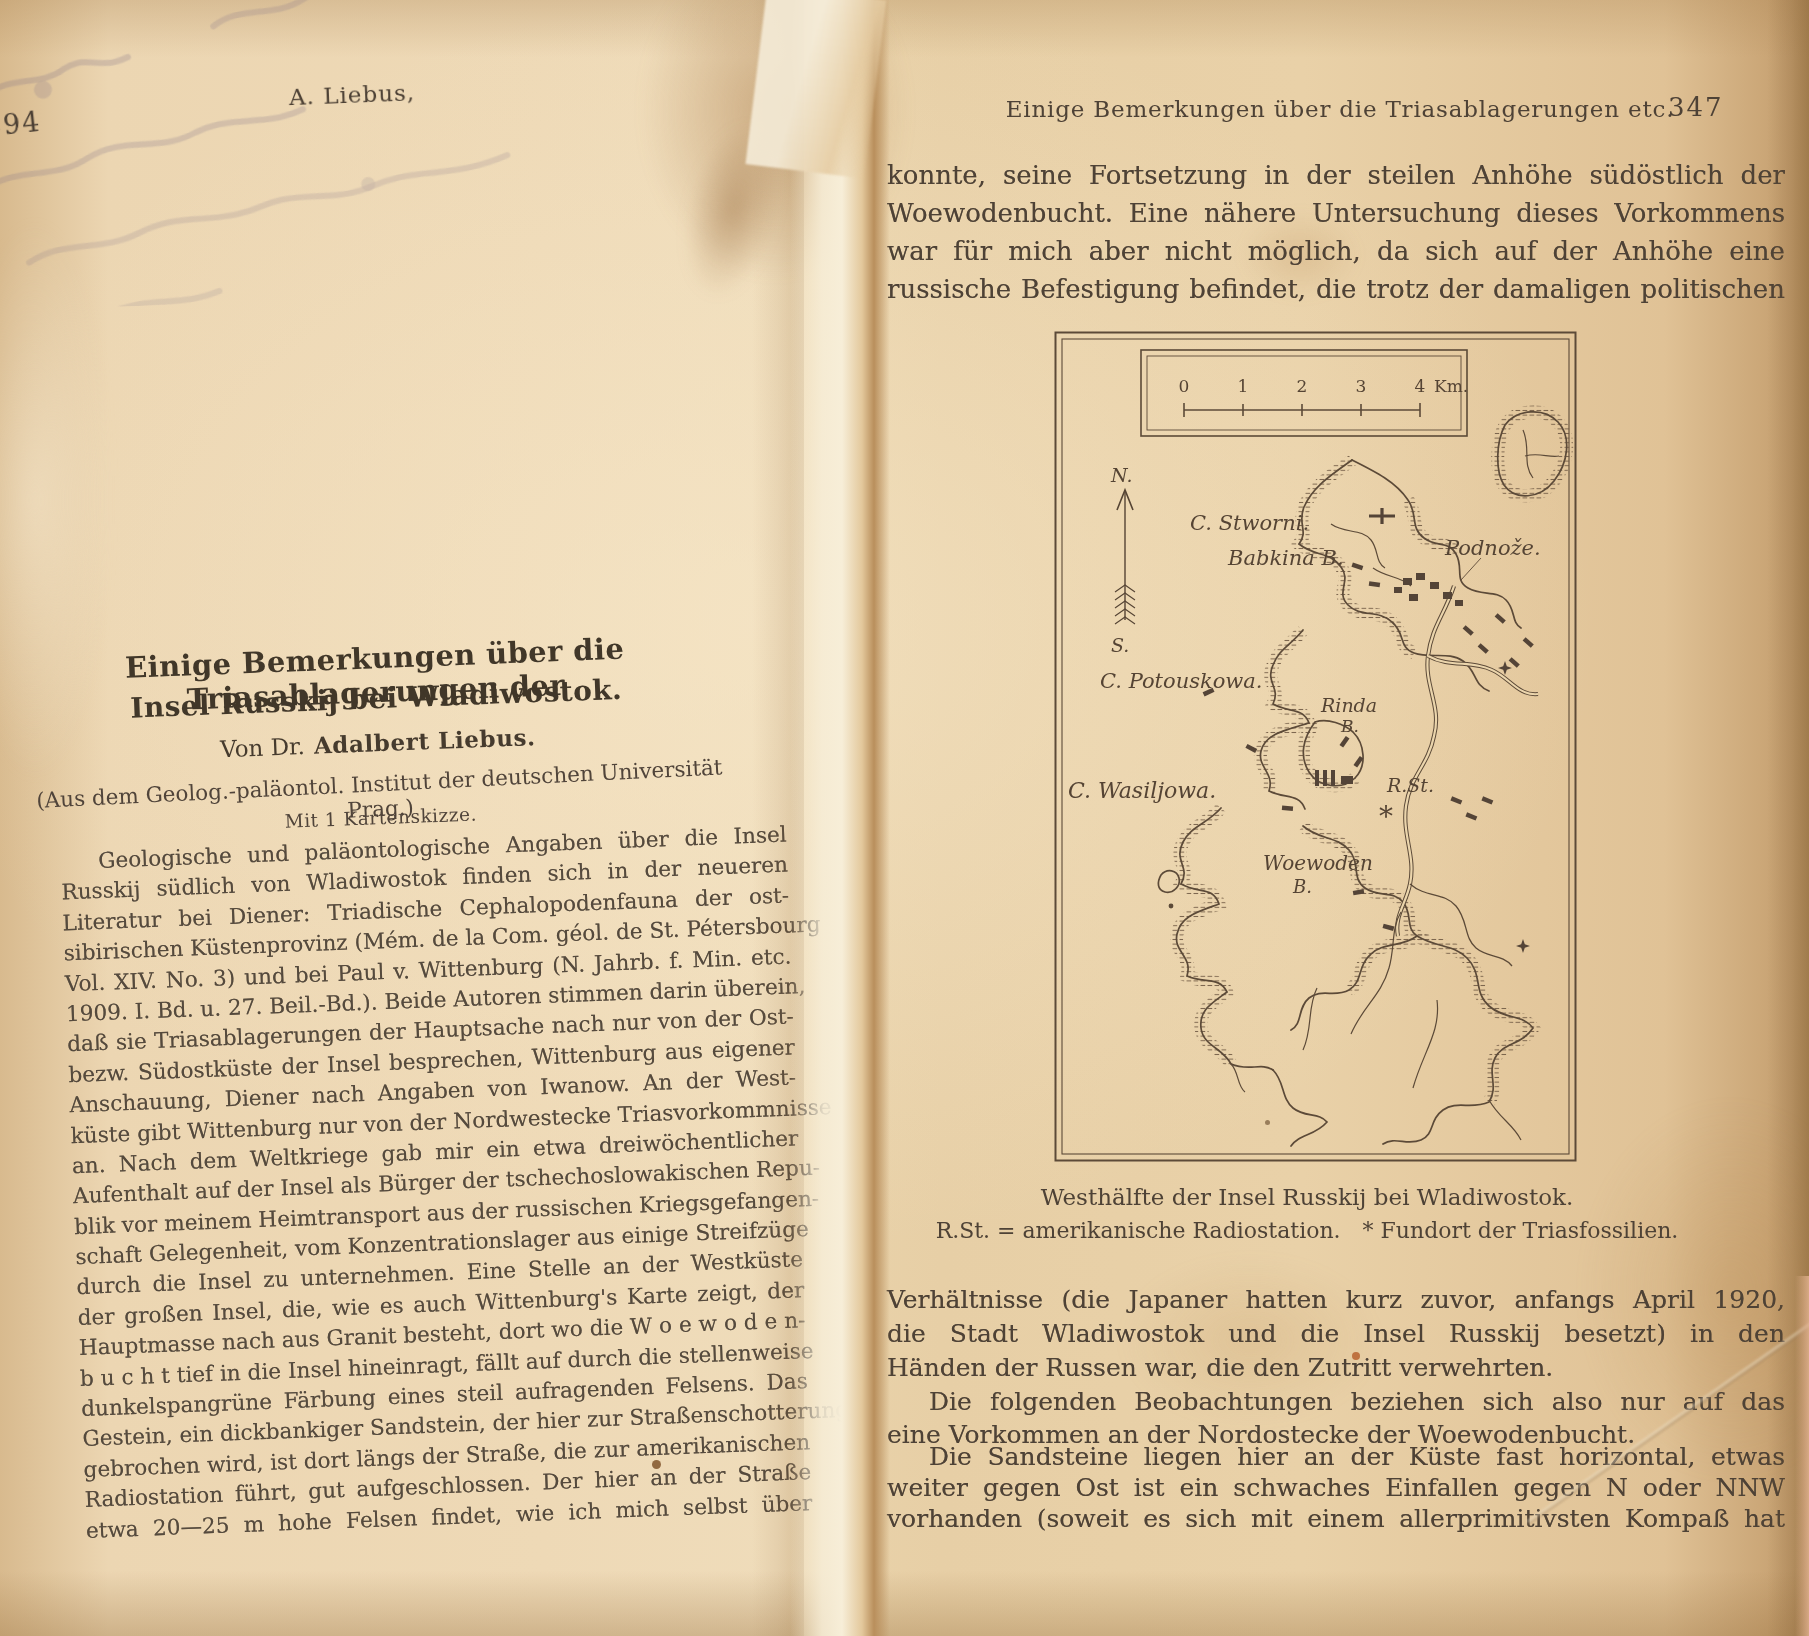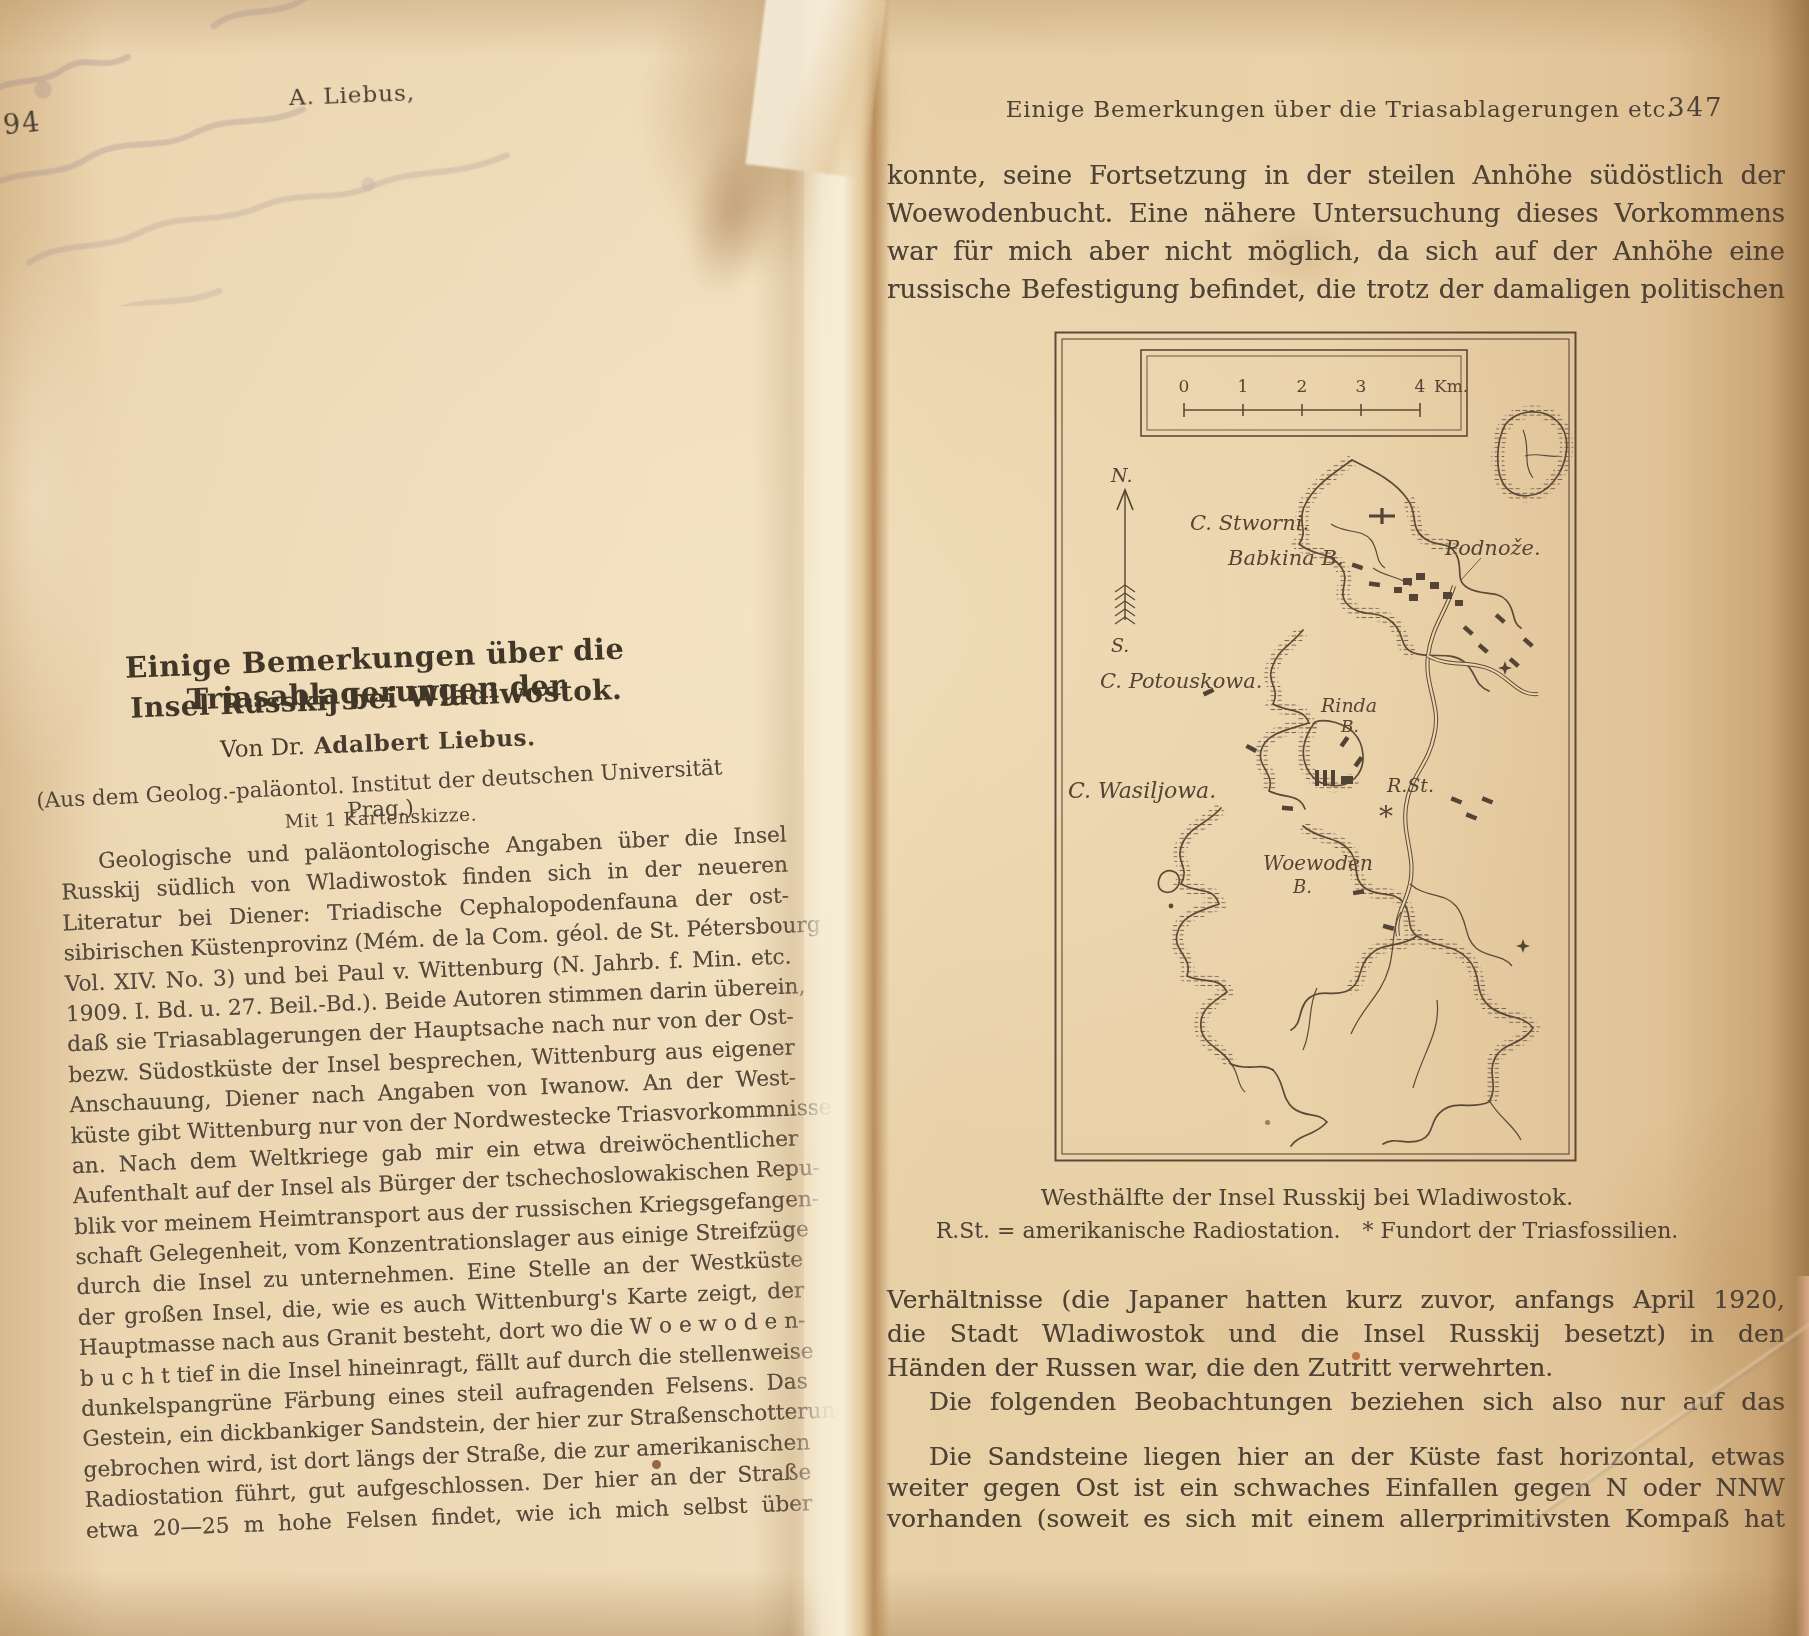--- a/index.html
+++ b/index.html
@@ -285,20 +285,21 @@
   <div class="pr caption c2">R.St. = amerikanische Radiostation. * Fundort der Triasfossilien.</div>
 
   <div class="pr para p2">
     <div class="jl">Verhältnisse (die Japaner hatten kurz zuvor, anfangs April 1920,</div>
     <div class="jl">die Stadt Wladiwostok und die Insel Russkij besetzt) in den</div>
     <div class="jl noj">Händen der Russen war, die den Zutritt verwehrten.</div>
   </div>
 
   <div class="pr para p3">
     <div class="jl ind">Die folgenden Beobachtungen beziehen sich also nur auf das</div>
+    <div class="jl noj">eine Vorkommen an der Nordostecke der Woewodenbucht.</div>
   </div>
 
   <div class="pr para p4">
     <div class="jl ind">Die Sandsteine liegen hier an der Küste fast horizontal, etwas</div>
     <div class="jl">weiter gegen Ost ist ein schwaches Einfallen gegen N oder NNW</div>
     <div class="jl">vorhanden (soweit es sich mit einem allerprimitivsten Kompaß hat</div>
   </div>
 
   <div class="edge-right"></div>
   <div class="crease"></div>

